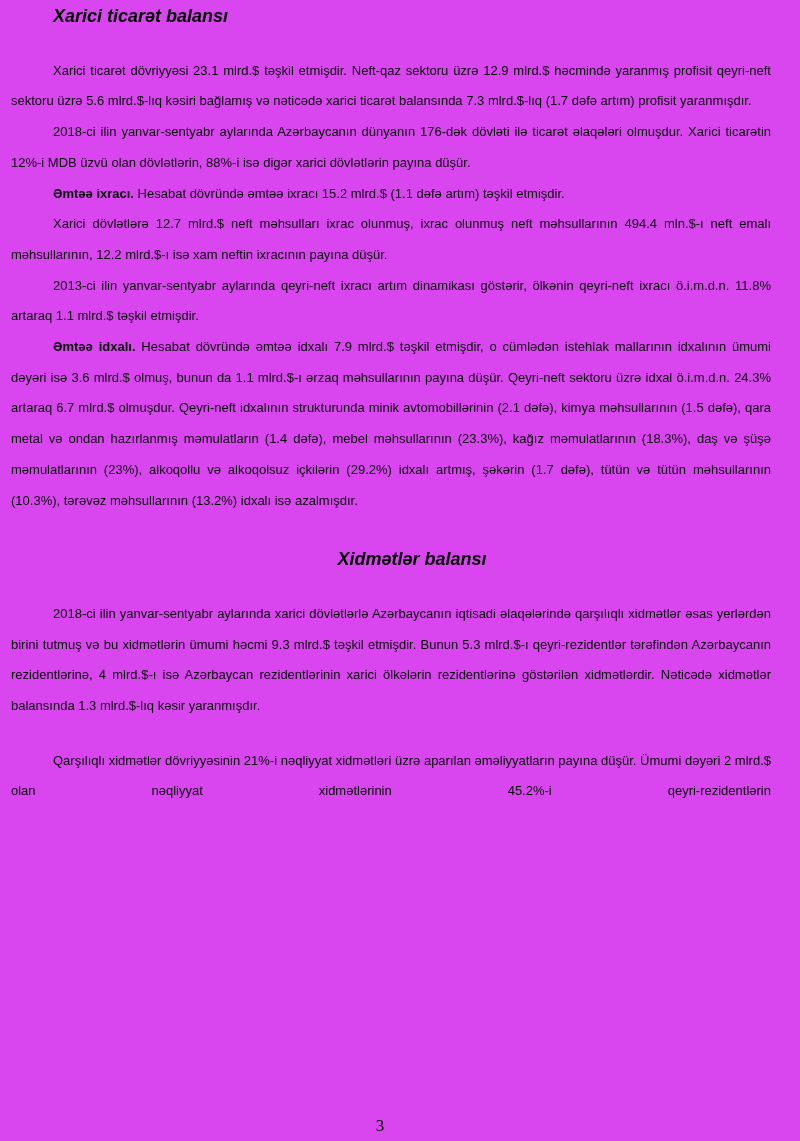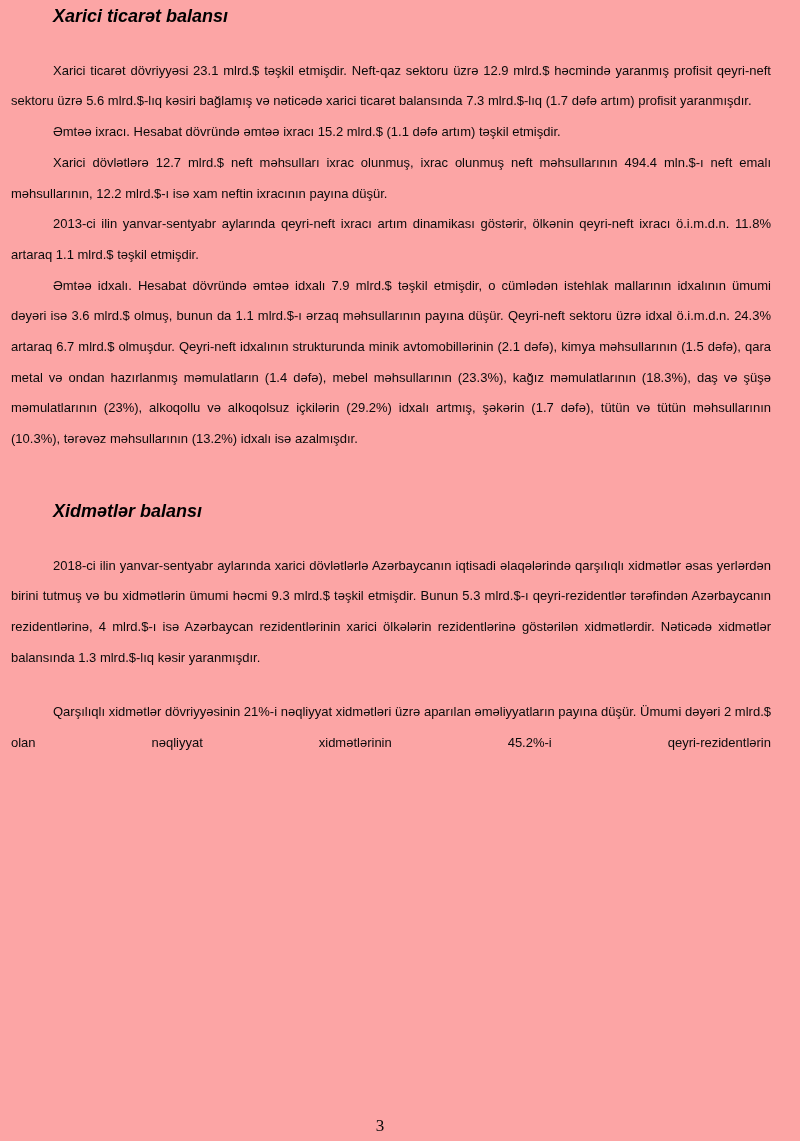--- a/index.html
+++ b/index.html
@@ -5,49 +5,49 @@
   * { box-sizing: border-box; }
   html, body { margin: 0; padding: 0; }
   body {
     width: 800px; height: 1141px;
     background: #ffffff;
     font-family: "Liberation Sans", "DejaVu Sans", sans-serif;
   }
   .page {
     position: relative;
     width: 800px; height: 1141px;
-    background: #fca5a5;
+    background: #d946ef;
     color: #0a0a0a;
     overflow: hidden;
   }
   .content {
     position: absolute;
     left: 11px; top: 0;
     width: 760px;
     padding-top: 1px;
   }
   .doc-heading {
     font-size: 18px;
     font-weight: 700;
     font-style: italic;
     line-height: 30.7px;
     margin: 0 0 24px 0;
     padding-left: 42px;
     color: #000000;
   }
-  .doc-heading.second { margin-top: 41px; }
+  .doc-heading.second { margin-top: 28px; text-align: center; }
   .para {
     margin: 0;
     font-size: 13px;
     line-height: 30.7px;
     text-align: justify;
     text-indent: 42px;
     color: #0a0a0a;
   }
-  .para b { font-weight: 400; }
+  .para b { font-weight: 700; }
   .para.continued { text-align-last: justify; margin-top: 24px; }
   .page-number {
     position: absolute;
     top: 1116px; left: 0;
     width: 760px;
     text-align: center;
     font-family: "Liberation Serif", "DejaVu Serif", serif;
     font-size: 17px;
     line-height: 20px;
     color: #0a0a0a;
@@ -56,20 +56,21 @@
 </head>
 <body>
 
 <div class="page">
   <div class="content">
 
     <h1 class="doc-heading">Xarici ticarət balansı</h1>
 
     <p class="para"><span>Xarici ticarət dövriyyəsi 23.1 mlrd.$ təşkil etmişdir. Neft-qaz sektoru üzrə 12.9 mlrd.$ həcmində yaranmış profisit qeyri-neft sektoru üzrə 5.6 mlrd.$-lıq kəsiri bağlamış və nəticədə xarici ticarət balansında 7.3 mlrd.$-lıq (1.7 dəfə artım) profisit yaranmışdır.</span></p>
 
+    <p class="para"><span>2018-ci ilin yanvar-sentyabr aylarında Azərbaycanın dünyanın 176-dək dövləti ilə ticarət əlaqələri olmuşdur. Xarici ticarətin 12%-i MDB üzvü olan dövlətlərin, 88%-i isə digər xarici dövlətlərin payına düşür.</span></p>
 
     <p class="para"><b>Əmtəə ixracı.</b><span> Hesabat dövründə əmtəə ixracı 15.2 mlrd.$ (1.1 dəfə artım) təşkil etmişdir.</span></p>
 
     <p class="para"><span>Xarici dövlətlərə 12.7 mlrd.$ neft məhsulları ixrac olunmuş, ixrac olunmuş neft məhsullarının 494.4 mln.$-ı neft emalı məhsullarının, 12.2 mlrd.$-ı isə xam neftin ixracının payına düşür.</span></p>
 
     <p class="para"><span>2013-ci ilin yanvar-sentyabr aylarında qeyri-neft ixracı artım dinamikası göstərir, ölkənin qeyri-neft ixracı ö.i.m.d.n. 11.8% artaraq 1.1 mlrd.$ təşkil etmişdir.</span></p>
 
     <p class="para"><b>Əmtəə idxalı.</b><span> Hesabat dövründə əmtəə idxalı 7.9 mlrd.$ təşkil etmişdir, o cümlədən istehlak mallarının idxalının ümumi dəyəri isə 3.6 mlrd.$ olmuş, bunun da 1.1 mlrd.$-ı ərzaq məhsullarının payına düşür. Qeyri-neft sektoru üzrə idxal ö.i.m.d.n. 24.3% artaraq 6.7 mlrd.$ olmuşdur. Qeyri-neft idxalının strukturunda minik avtomobillərinin (2.1 dəfə), kimya məhsullarının (1.5 dəfə), qara metal və ondan hazırlanmış məmulatların (1.4 dəfə), mebel məhsullarının (23.3%), kağız məmulatlarının (18.3%), daş və şüşə məmulatlarının (23%), alkoqollu və alkoqolsuz içkilərin (29.2%) idxalı artmış, şəkərin (1.7 dəfə), tütün və tütün məhsullarının (10.3%), tərəvəz məhsullarının (13.2%) idxalı isə azalmışdır.</span></p>
 
 

